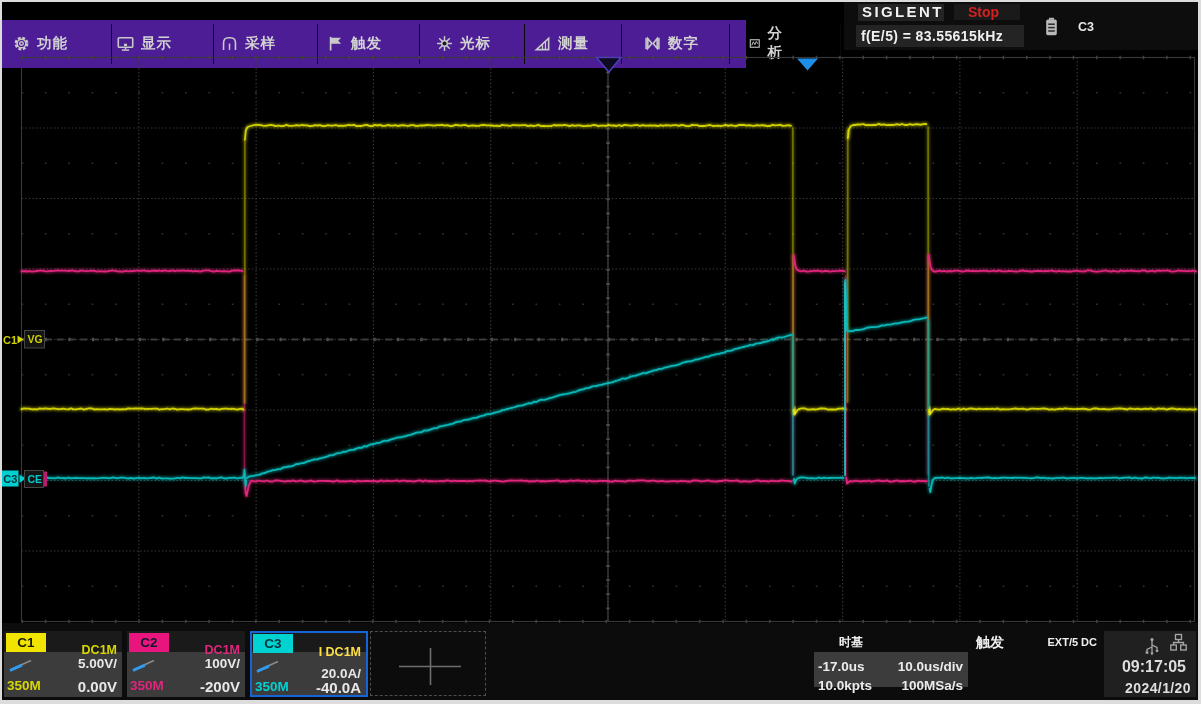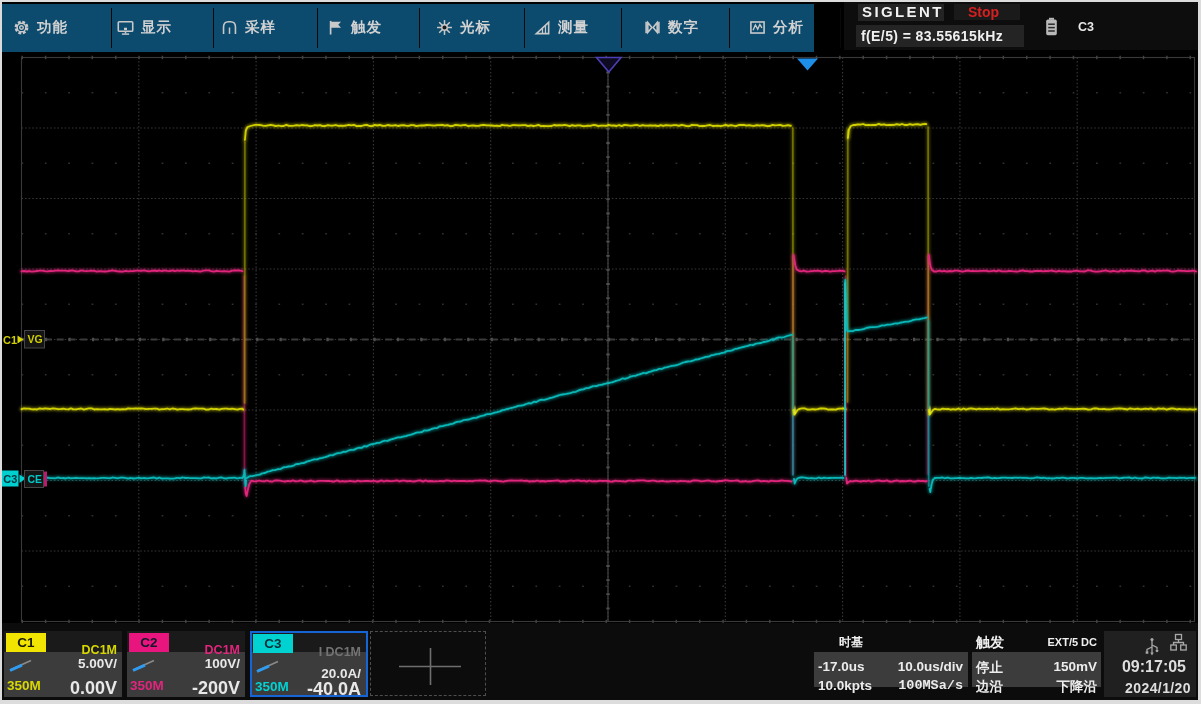--- a/index.html
+++ b/index.html
@@ -1,30 +1,30 @@
 <!DOCTYPE html>
 <html><head><meta charset="utf-8">
 <style>
 * { margin:0; padding:0; box-sizing:border-box; }
 html,body { width:1201px; height:704px; background:#000; font-family:"Liberation Sans", sans-serif; overflow:hidden; }
 #root { filter: blur(0.55px); position:absolute; top:0; left:0; width:1201px; height:704px; background:#000; }
-#menubar { position:absolute; top:4px; left:2px; width:812px; height:48px; background:#0c4a6e; }
+#menubar { position:absolute; top:20px; left:2px; width:744px; height:48px; background:#4c1d95; }
 #menuright { position:absolute; top:2px; left:844px; width:355px; height:48px; background:#0d0d0d; }
 .mi { position:absolute; top:13px; height:20px; display:flex; align-items:center; gap:7px; color:#d2d2d2; font-size:14.5px; font-weight:bold; letter-spacing:1px; }
 .mi svg { display:block; }
 .msep { position:absolute; top:4px; width:1px; height:40px; background:#090909; }
 #scope { position:absolute; top:50px; left:0; }
 #bottom { position:absolute; top:623px; left:0; width:1201px; height:77px; background:#0c0c0c; }
 .chbox { position:absolute; top:8px; width:118px; height:66px; background:#1a1a1a; }
 .chbox .lower { position:absolute; left:0; top:21px; width:100%; height:45px; background:#3c3c3c; }
 .tab { position:absolute; left:2px; top:2px; width:40px; height:19px; text-align:center; font-size:13.5px; font-weight:bold; line-height:19px; }
 .coup { position:absolute; right:5px; top:3.5px; font-size:12.5px; font-weight:bold;margin-top:8px; }
 .r2 { position:absolute; right:5px; top:25px; font-size:13.5px; font-weight:bold; color:#e8e8e8; }
 .r3l { position:absolute; left:3px; top:47px; font-size:13.5px; font-weight:bold; }
-.r3 { position:absolute; right:5px; top:47px; font-size:18px; font-weight:bold; color:#e8e8e8; }
+.r3 { position:absolute; right:5px; top:47px; font-size:15px; font-weight:bold; color:#e8e8e8; }
 .slope { position:absolute; left:4px; top:25px; }
 #plusbox { position:absolute; left:370px; top:8px; width:116px; height:65px; border:1.5px dashed #4e4e4e; }
 #plusbox svg { position:absolute; left:0; top:0; }
 .panel { position:absolute; top:8px; height:66px; }
 .phead { position:absolute; top:0; left:0; width:100%; height:21px; color:#f0f0f0; }
 .pbody { position:absolute; top:21px; left:0; width:100%; height:35px; background:#3c3c3c; color:#ececec; }
 .prow { position:absolute; width:100%; font-size:13.5px; font-weight:bold; }
 #clockarea { position:absolute; left:1104px; top:8px; width:92px; height:66px; background:#202020; color:#dedede; }
 </style></head>
 <body>
@@ -222,21 +222,21 @@
             <line x1="3" y1="13.5" x2="23" y2="4.5" stroke="#8a8a8a" stroke-width="1.6"></line>
             <line x1="2" y1="14.5" x2="14" y2="9.2" stroke="#2e9bf0" stroke-width="3"></line>
           </svg></div>
     <div class="r2">100V/</div>
     <div class="r3l" style="color:#e0257c;">350M</div>
     <div class="r3">-200V</div>
   </div>
   <div class="chbox" style="left:250px; border:2px solid #1565d8;">
     <div class="lower" style="top:19px;height:43px;"></div>
     <div class="tab" style="left:1px;top:1px;background:#00d2d2;color:#003038;">C3</div>
-    <div class="coup" style="color:#737373;">I DC1M</div>
+    <div class="coup" style="color:#fde047;">I DC1M</div>
     <div class="slope" style="left:3px;top:24px;"><svg width="26" height="17" viewBox="0 0 26 17">
             <line x1="3" y1="13.5" x2="23" y2="4.5" stroke="#8a8a8a" stroke-width="1.6"></line>
             <line x1="2" y1="14.5" x2="14" y2="9.2" stroke="#2e9bf0" stroke-width="3"></line>
           </svg></div>
     <div class="r2" style="top:25px;margin-top:8px;">20.0A/</div>
     <div class="r3l" style="top:46px;color:#00d2d2;">350M</div>
     <div class="r3" style="top:46px;text-align:center;">-40.0A</div>
   </div>
   <div id="plusbox">
         <svg width="114" height="62">
@@ -250,39 +250,29 @@
     <div class="phead">
           <span style="position:absolute;left:4px;top:3px;font-size:12px;font-weight:bold;margin-left:21px;">时基</span>
         </div>
     <div class="pbody">
       <div class="prow" style="top:7px;">
             <span style="position:absolute;left:4px;">-17.0us</span>
             <span style="position:absolute;right:5px;">10.0us/div</span>
           </div>
       <div class="prow" style="top:26px;">
             <span style="position:absolute;left:4px;">10.0kpts</span>
-            <span style="position:absolute;right:5px;font-family:Liberation Mono, monospace;">100MSa/s</span>
+            <span style="position:absolute;right:5px;">100MSa/s</span>
           </div>
     </div>
   </div>
   <div class="panel" style="left:972px;width:129px;">
     <div class="phead">
           <span style="position:absolute;left:4px;top:3px;font-size:14px;font-weight:bold;">触发</span>
           <span style="position:absolute;right:4px;top:5px;font-size:11px;font-weight:bold;">EXT/5 DC</span>
         </div>
-    <div class="pbody">
-      <div class="prow" style="top:7px;">
-            <span style="position:absolute;left:4px;">停止</span>
-            <span style="position:absolute;right:4px;">150mV</span>
-          </div>
-      <div class="prow" style="top:26px;">
-            <span style="position:absolute;left:4px;">边沿</span>
-            <span style="position:absolute;right:4px;">下降沿</span>
-          </div>
-    </div>
   </div>
   <div id="clockarea">
     <div style="position:absolute;left:40px;top:2px;transform:rotate(180deg);"><svg width="16" height="19" viewBox="0 0 16 19">
             <g stroke="#a8a8a8" stroke-width="1.3" fill="none">
 <line x1="8" y1="2.5" x2="8" y2="16"></line>
               <path d="M8,11 L3,8.5 L3,6.5"></path>
               <path d="M8,9 L13,6.5 L13,4.5"></path>
 </g>
             <path d="M8,0.5 L6.3,3.5 L9.7,3.5 Z" fill="#a8a8a8"></path>
             <circle cx="3" cy="5.2" r="1.4" fill="#a8a8a8"></circle>

